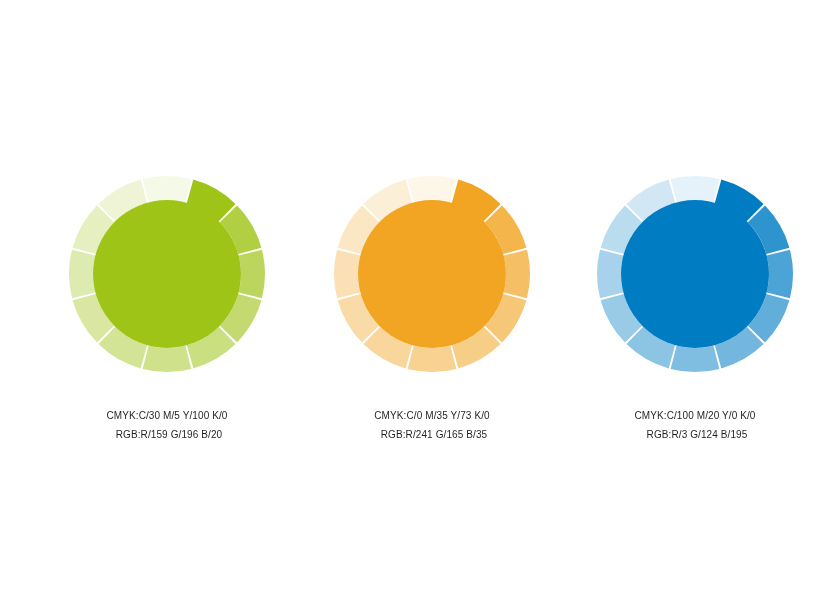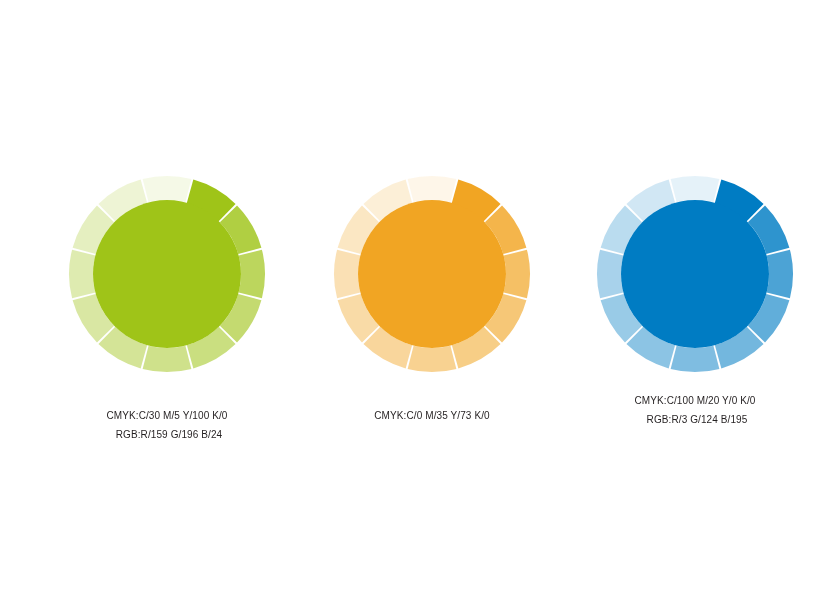--- a/index.html
+++ b/index.html
@@ -75,21 +75,21 @@
             <path d="M 3.0788502093941474 122.37160894215577 A 98 98 0 0 1 3.0788502093941474 73.62839105784421 L 26.324846076481293 79.59694834980073 A 74 74 0 0 0 26.324846076481293 116.40305165019926 Z" fill="#9fc418" fill-opacity="0.34"></path>
             <path d="M 3.6100684538294985 71.64585757970397 A 98 98 0 0 1 27.981677395985272 29.43299262969019 L 45.12902170717255 46.224912802010955 A 74 74 0 0 0 26.725970056973296 78.09993327447035 Z" fill="#9fc418" fill-opacity="0.27"></path>
             <path d="M 29.432992629690204 27.98167739598526 A 98 98 0 0 1 71.64585757970394 3.6100684538295127 L 78.09993327447033 26.725970056973296 A 74 74 0 0 0 46.22491280201097 45.12902170717254 Z" fill="#9fc418" fill-opacity="0.18"></path>
             <path d="M 73.62839105784418 3.0788502093941617 A 98 98 0 0 1 122.3716089421557 3.0788502093941332 L 116.4030516501992 26.32484607648128 A 74 74 0 0 0 79.59694834980071 26.324846076481307 Z" fill="#9fc418" fill-opacity="0.1"></path>
           </g>
           <circle cx="98" cy="98" r="74" fill="#9fc418"></circle>
         </svg>
       </div>
       <div class="caption" style="left: 37px; top: 389px;">
         <span class="line line-cmyk">CMYK:C/30  M/5  Y/100  K/0</span>
-        <span class="line line-rgb">RGB:R/159  G/196  B/24</span>
+        <span class="line line-rgb">RGB:R/159  G/196  B/20</span>
       </div>
       <div class="wheel-wrap" style="left: 334px; top: 176px; width: 196px; height: 196px;">
         <svg class="wheel-svg" viewBox="0 0 196 196" width="196" height="196">
           <g>
             <path d="M 98 98 L 124.35414242029604 3.6100684538294985 A 98 98 0 0 1 166.5670073703098 27.98167739598526 Z" fill="#f1a523" fill-opacity="1"></path>
             <path d="M 168.0183226040147 29.43299262969019 A 98 98 0 0 1 192.3899315461705 71.64585757970396 L 169.2740299430267 78.09993327447035 A 74 74 0 0 0 150.87097829282746 46.224912802010955 Z" fill="#f1a523" fill-opacity="0.82"></path>
             <path d="M 192.92114979060585 73.62839105784423 A 98 98 0 0 1 192.92114979060585 122.37160894215577 L 169.6751539235187 116.40305165019926 A 74 74 0 0 0 169.6751539235187 79.59694834980074 Z" fill="#f1a523" fill-opacity="0.7"></path>
             <path d="M 192.3899315461705 124.35414242029604 A 98 98 0 0 1 168.0183226040147 166.5670073703098 L 150.87097829282746 149.77508719798905 A 74 74 0 0 0 169.2740299430267 117.90006672552965 Z" fill="#f1a523" fill-opacity="0.62"></path>
             <path d="M 166.5670073703098 168.01832260401474 A 98 98 0 0 1 124.35414242029604 192.3899315461705 L 117.90006672552965 169.2740299430267 A 74 74 0 0 0 149.77508719798902 150.87097829282746 Z" fill="#f1a523" fill-opacity="0.55"></path>
             <path d="M 122.37160894215579 192.92114979060585 A 98 98 0 0 1 73.62839105784423 192.92114979060585 L 79.59694834980074 169.6751539235187 A 74 74 0 0 0 116.40305165019927 169.6751539235187 Z" fill="#f1a523" fill-opacity="0.5"></path>
@@ -98,38 +98,39 @@
             <path d="M 3.0788502093941474 122.37160894215577 A 98 98 0 0 1 3.0788502093941474 73.62839105784421 L 26.324846076481293 79.59694834980073 A 74 74 0 0 0 26.324846076481293 116.40305165019926 Z" fill="#f1a523" fill-opacity="0.34"></path>
             <path d="M 3.6100684538294985 71.64585757970397 A 98 98 0 0 1 27.981677395985272 29.43299262969019 L 45.12902170717255 46.224912802010955 A 74 74 0 0 0 26.725970056973296 78.09993327447035 Z" fill="#f1a523" fill-opacity="0.27"></path>
             <path d="M 29.432992629690204 27.98167739598526 A 98 98 0 0 1 71.64585757970394 3.6100684538295127 L 78.09993327447033 26.725970056973296 A 74 74 0 0 0 46.22491280201097 45.12902170717254 Z" fill="#f1a523" fill-opacity="0.18"></path>
             <path d="M 73.62839105784418 3.0788502093941617 A 98 98 0 0 1 122.3716089421557 3.0788502093941332 L 116.4030516501992 26.32484607648128 A 74 74 0 0 0 79.59694834980071 26.324846076481307 Z" fill="#f1a523" fill-opacity="0.1"></path>
           </g>
           <circle cx="98" cy="98" r="74" fill="#f1a523"></circle>
         </svg>
       </div>
       <div class="caption" style="left: 302px; top: 389px;">
         <span class="line line-cmyk">CMYK:C/0  M/35  Y/73  K/0</span>
+        <span class="line line-rgb">RGB:R/241  G/165  B/35</span>
       </div>
       <div class="wheel-wrap" style="left: 597px; top: 176px; width: 196px; height: 196px;">
         <svg class="wheel-svg" viewBox="0 0 196 196" width="196" height="196">
           <g>
             <path d="M 98 98 L 124.35414242029604 3.6100684538294985 A 98 98 0 0 1 166.5670073703098 27.98167739598526 Z" fill="#007cc3" fill-opacity="1"></path>
             <path d="M 168.0183226040147 29.43299262969019 A 98 98 0 0 1 192.3899315461705 71.64585757970396 L 169.2740299430267 78.09993327447035 A 74 74 0 0 0 150.87097829282746 46.224912802010955 Z" fill="#007cc3" fill-opacity="0.82"></path>
             <path d="M 192.92114979060585 73.62839105784423 A 98 98 0 0 1 192.92114979060585 122.37160894215577 L 169.6751539235187 116.40305165019926 A 74 74 0 0 0 169.6751539235187 79.59694834980074 Z" fill="#007cc3" fill-opacity="0.7"></path>
             <path d="M 192.3899315461705 124.35414242029604 A 98 98 0 0 1 168.0183226040147 166.5670073703098 L 150.87097829282746 149.77508719798905 A 74 74 0 0 0 169.2740299430267 117.90006672552965 Z" fill="#007cc3" fill-opacity="0.62"></path>
             <path d="M 166.5670073703098 168.01832260401474 A 98 98 0 0 1 124.35414242029604 192.3899315461705 L 117.90006672552965 169.2740299430267 A 74 74 0 0 0 149.77508719798902 150.87097829282746 Z" fill="#007cc3" fill-opacity="0.55"></path>
             <path d="M 122.37160894215579 192.92114979060585 A 98 98 0 0 1 73.62839105784423 192.92114979060585 L 79.59694834980074 169.6751539235187 A 74 74 0 0 0 116.40305165019927 169.6751539235187 Z" fill="#007cc3" fill-opacity="0.5"></path>
             <path d="M 71.64585757970397 192.3899315461705 A 98 98 0 0 1 29.432992629690176 168.0183226040147 L 46.22491280201095 150.87097829282743 A 74 74 0 0 0 78.09993327447035 169.2740299430267 Z" fill="#007cc3" fill-opacity="0.45"></path>
             <path d="M 27.981677395985287 166.56700737030985 A 98 98 0 0 1 3.6100684538295127 124.35414242029604 L 26.725970056973296 117.90006672552967 A 74 74 0 0 0 45.12902170717257 149.77508719798905 Z" fill="#007cc3" fill-opacity="0.4"></path>
             <path d="M 3.0788502093941474 122.37160894215577 A 98 98 0 0 1 3.0788502093941474 73.62839105784421 L 26.324846076481293 79.59694834980073 A 74 74 0 0 0 26.324846076481293 116.40305165019926 Z" fill="#007cc3" fill-opacity="0.34"></path>
             <path d="M 3.6100684538294985 71.64585757970397 A 98 98 0 0 1 27.981677395985272 29.43299262969019 L 45.12902170717255 46.224912802010955 A 74 74 0 0 0 26.725970056973296 78.09993327447035 Z" fill="#007cc3" fill-opacity="0.27"></path>
             <path d="M 29.432992629690204 27.98167739598526 A 98 98 0 0 1 71.64585757970394 3.6100684538295127 L 78.09993327447033 26.725970056973296 A 74 74 0 0 0 46.22491280201097 45.12902170717254 Z" fill="#007cc3" fill-opacity="0.18"></path>
             <path d="M 73.62839105784418 3.0788502093941617 A 98 98 0 0 1 122.3716089421557 3.0788502093941332 L 116.4030516501992 26.32484607648128 A 74 74 0 0 0 79.59694834980071 26.324846076481307 Z" fill="#007cc3" fill-opacity="0.1"></path>
           </g>
           <circle cx="98" cy="98" r="74" fill="#007cc3"></circle>
         </svg>
       </div>
-      <div class="caption" style="left: 565px; top: 374px;">
+      <div class="caption" style="left: 565px; top: 389px;">
         <span class="line line-cmyk">CMYK:C/100  M/20  Y/0  K/0</span>
         <span class="line line-rgb">RGB:R/3  G/124  B/195</span>
       </div>
     </div>
 </div>
 
 </body></html>

